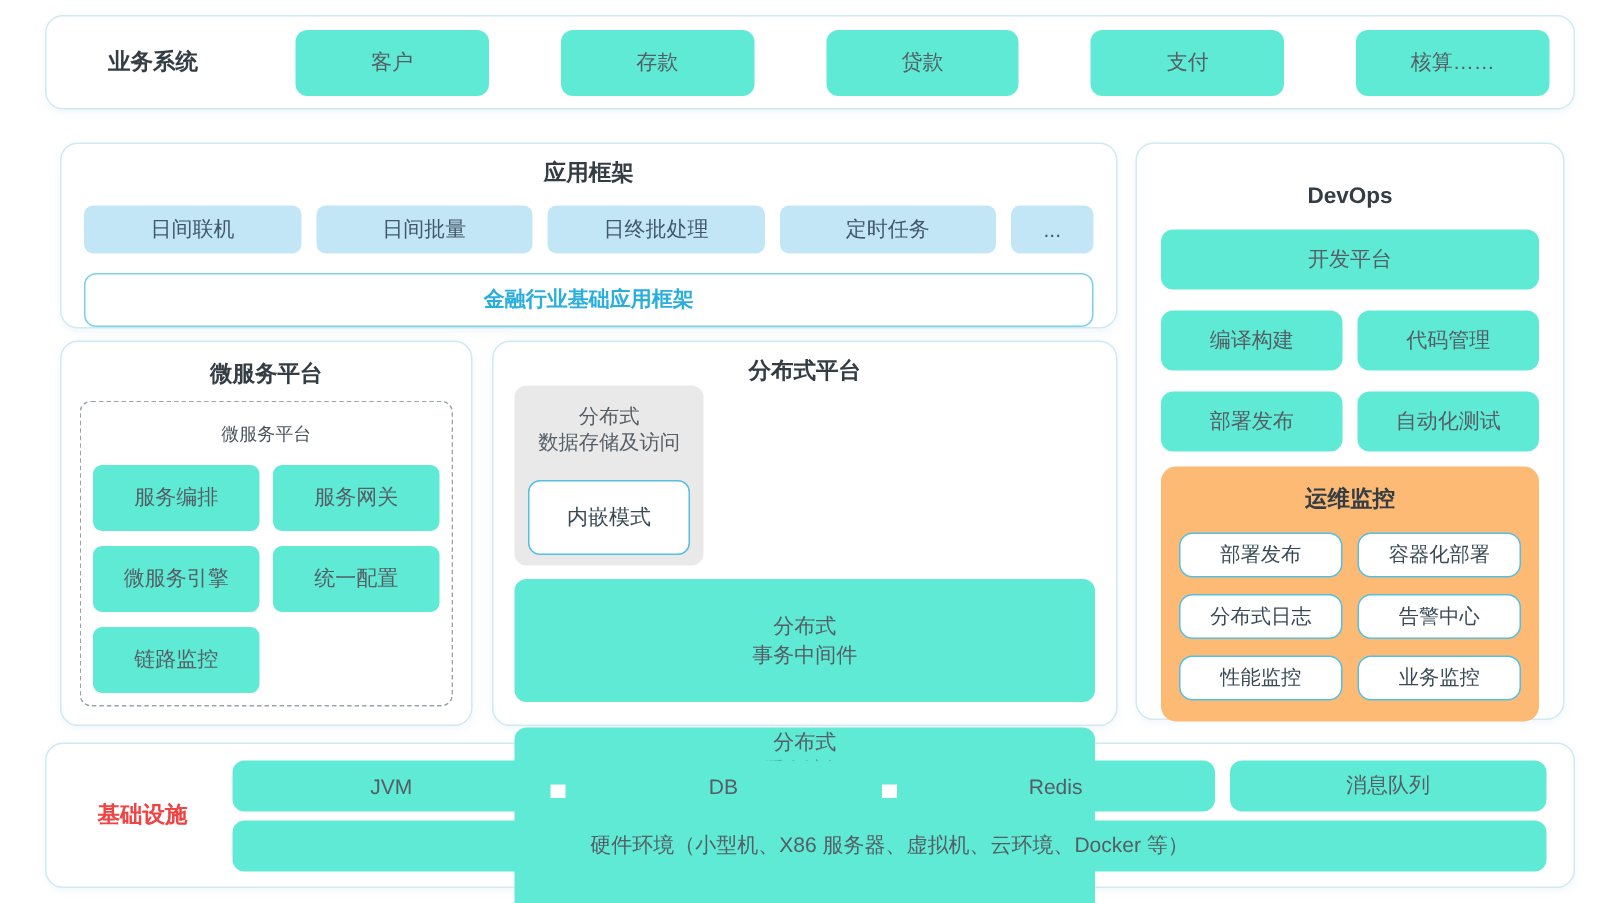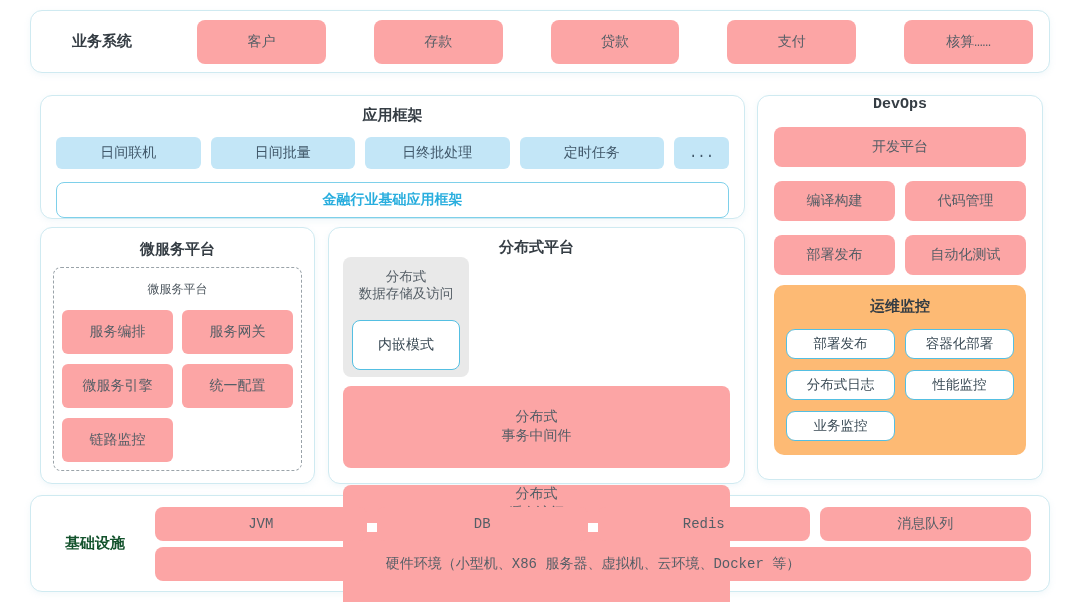--- a/index.html
+++ b/index.html
@@ -1,31 +1,31 @@
 <!DOCTYPE html>
 <html><head>
 <meta charset="utf-8">
 <style>
   * { margin:0; padding:0; box-sizing:border-box; }
   html, body {
     width:1080px; height:602px; background:#ffffff; overflow:hidden;
     font-family:"Liberation Sans","DejaVu Sans",sans-serif;
     color:#4a545c; font-size:14px;
   }
-  .page { width:1080px; height:602px; padding:10px 30px;font-family:Liberation Mono, monospace; }
+  .page { width:1080px; height:602px; padding:10px 30px; }
 
   .panel {
     background:#ffffff; border:1px solid #cfeaf1; border-radius:12px;
     box-shadow:0 2px 6px rgba(140,190,210,0.12);
   }
 
   .title { font-size:15px; font-weight:600; color:#353d44; text-align:center; }
 
   .gray-box {
-    background:#fca5a5; border-radius:8px; color:#555e66;
+    background:#5eead4; border-radius:8px; color:#555e66;
     display:flex; align-items:center; justify-content:center;
   }
   .blue-box {
     background:#c3e6f7; border-radius:6px; color:#41586a;
     display:flex; align-items:center; justify-content:center;
   }
   .outline-box {
     background:#ffffff; border:1.5px solid #54bfe2; border-radius:9px; color:#3a4a55;
     display:flex; align-items:center; justify-content:center;
   }
@@ -72,34 +72,34 @@
   .dist-cols { display:flex; gap:9px; height:182px;flex-direction:column; }
   .dist-store { width:126px; background:#e9e9e9; border-radius:8px; padding:12px 9px 0; }
   .dist-store .store-label { font-size:13.5px; line-height:17px; color:#555e66; text-align:center; white-space:pre-line; margin-bottom:17px; }
   .dist-store .outline-box { height:50px; border-radius:8px; margin-bottom:7px; }
   .dist-col { flex:1; display:flex; flex-direction:column; gap:17px; }
   .dist-col .gray-box { border-radius:8px; }
   .dist-col .cell-top { height:82px; }
   .dist-col .cell-bottom { flex:1; }
 
   
-  .devops { flex:1; padding:0 16px; }
+  .devops { flex:1; padding:26px 16px; }
   .devops .title { margin-bottom:14px; }
   .devops .dev-platform { height:40px; margin-bottom:14px; }
   .devops-row { display:flex; gap:10px; margin-bottom:14px; }
   .devops-row .gray-box { flex:1; height:40px; }
   .devops-row.last { margin-bottom:10px; }
   .monitor { background:#fdba74; border-radius:10px; height:170px; padding:8px 12px; }
   .monitor .title { margin:4px 0 13px; }
   .monitor-grid { display:grid; grid-template-columns:1fr 1fr; gap:11px 10px; }
   .monitor-grid .outline-box { height:30px; font-size:13.5px; }
 
   
   .infra-bar { height:97px; margin-top:15px; display:flex; align-items:center; padding:0 18px 0 16px; }
-  .infra-bar .bar-label { width:96px; text-align:center; font-size:15px; font-weight:600; color:#14532d; }
+  .infra-bar .bar-label { width:96px; text-align:center; font-size:15px; font-weight:600; color:#ef4444; }
   .infra-rows { flex:1; margin-left:12px; display:flex; flex-direction:column; gap:6px; }
   .infra-row1 { display:flex; gap:10px; height:34px; }
   .infra-row1 .gray-box { flex:1; }
   .infra-row2 { height:34px; }
   .infra-row2 .gray-box { height:34px; }
 </style>
 </head>
 <body>
 
 <div class="page">
@@ -180,20 +180,21 @@
       <div class="devops-row last">
         <div class="gray-box">部署发布</div>
         <div class="gray-box">自动化测试</div>
       </div>
       <div class="monitor">
         <div class="title">运维监控</div>
         <div class="monitor-grid">
           <div class="outline-box">部署发布</div>
           <div class="outline-box">容器化部署</div>
           <div class="outline-box">分布式日志</div>
+          <div class="outline-box">告警中心</div>
           <div class="outline-box">性能监控</div>
           <div class="outline-box">业务监控</div>
         </div>
       </div>
     </div>
   </div>
 
   <div class="panel infra-bar">
     <div class="bar-label">基础设施</div>
     <div class="infra-rows">

